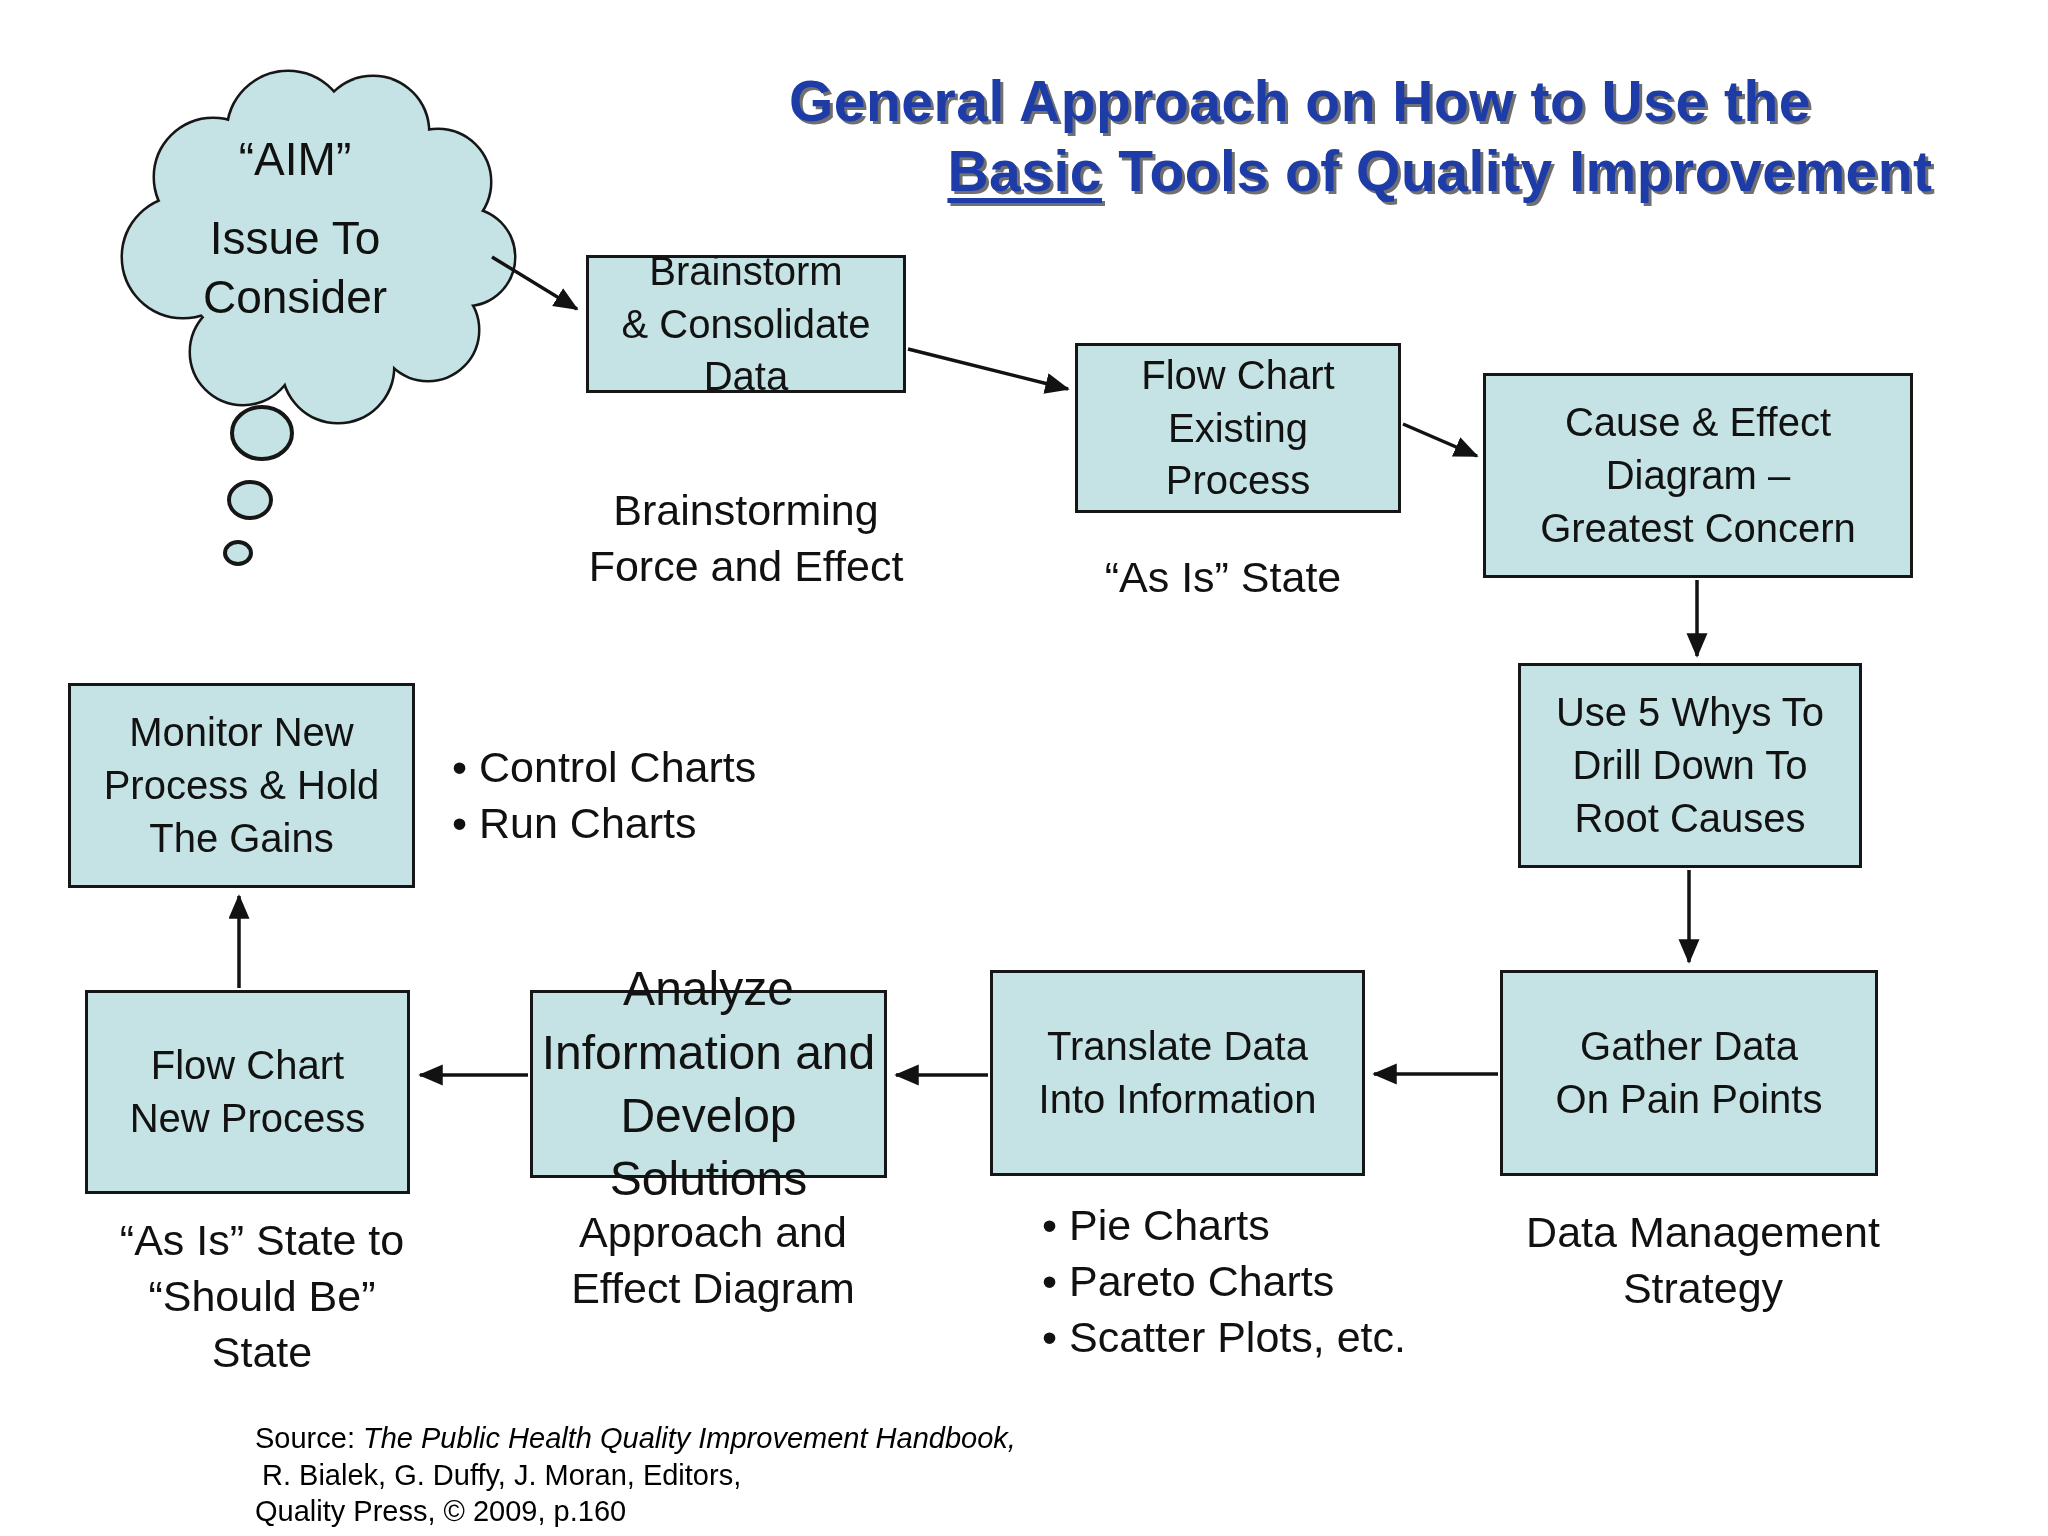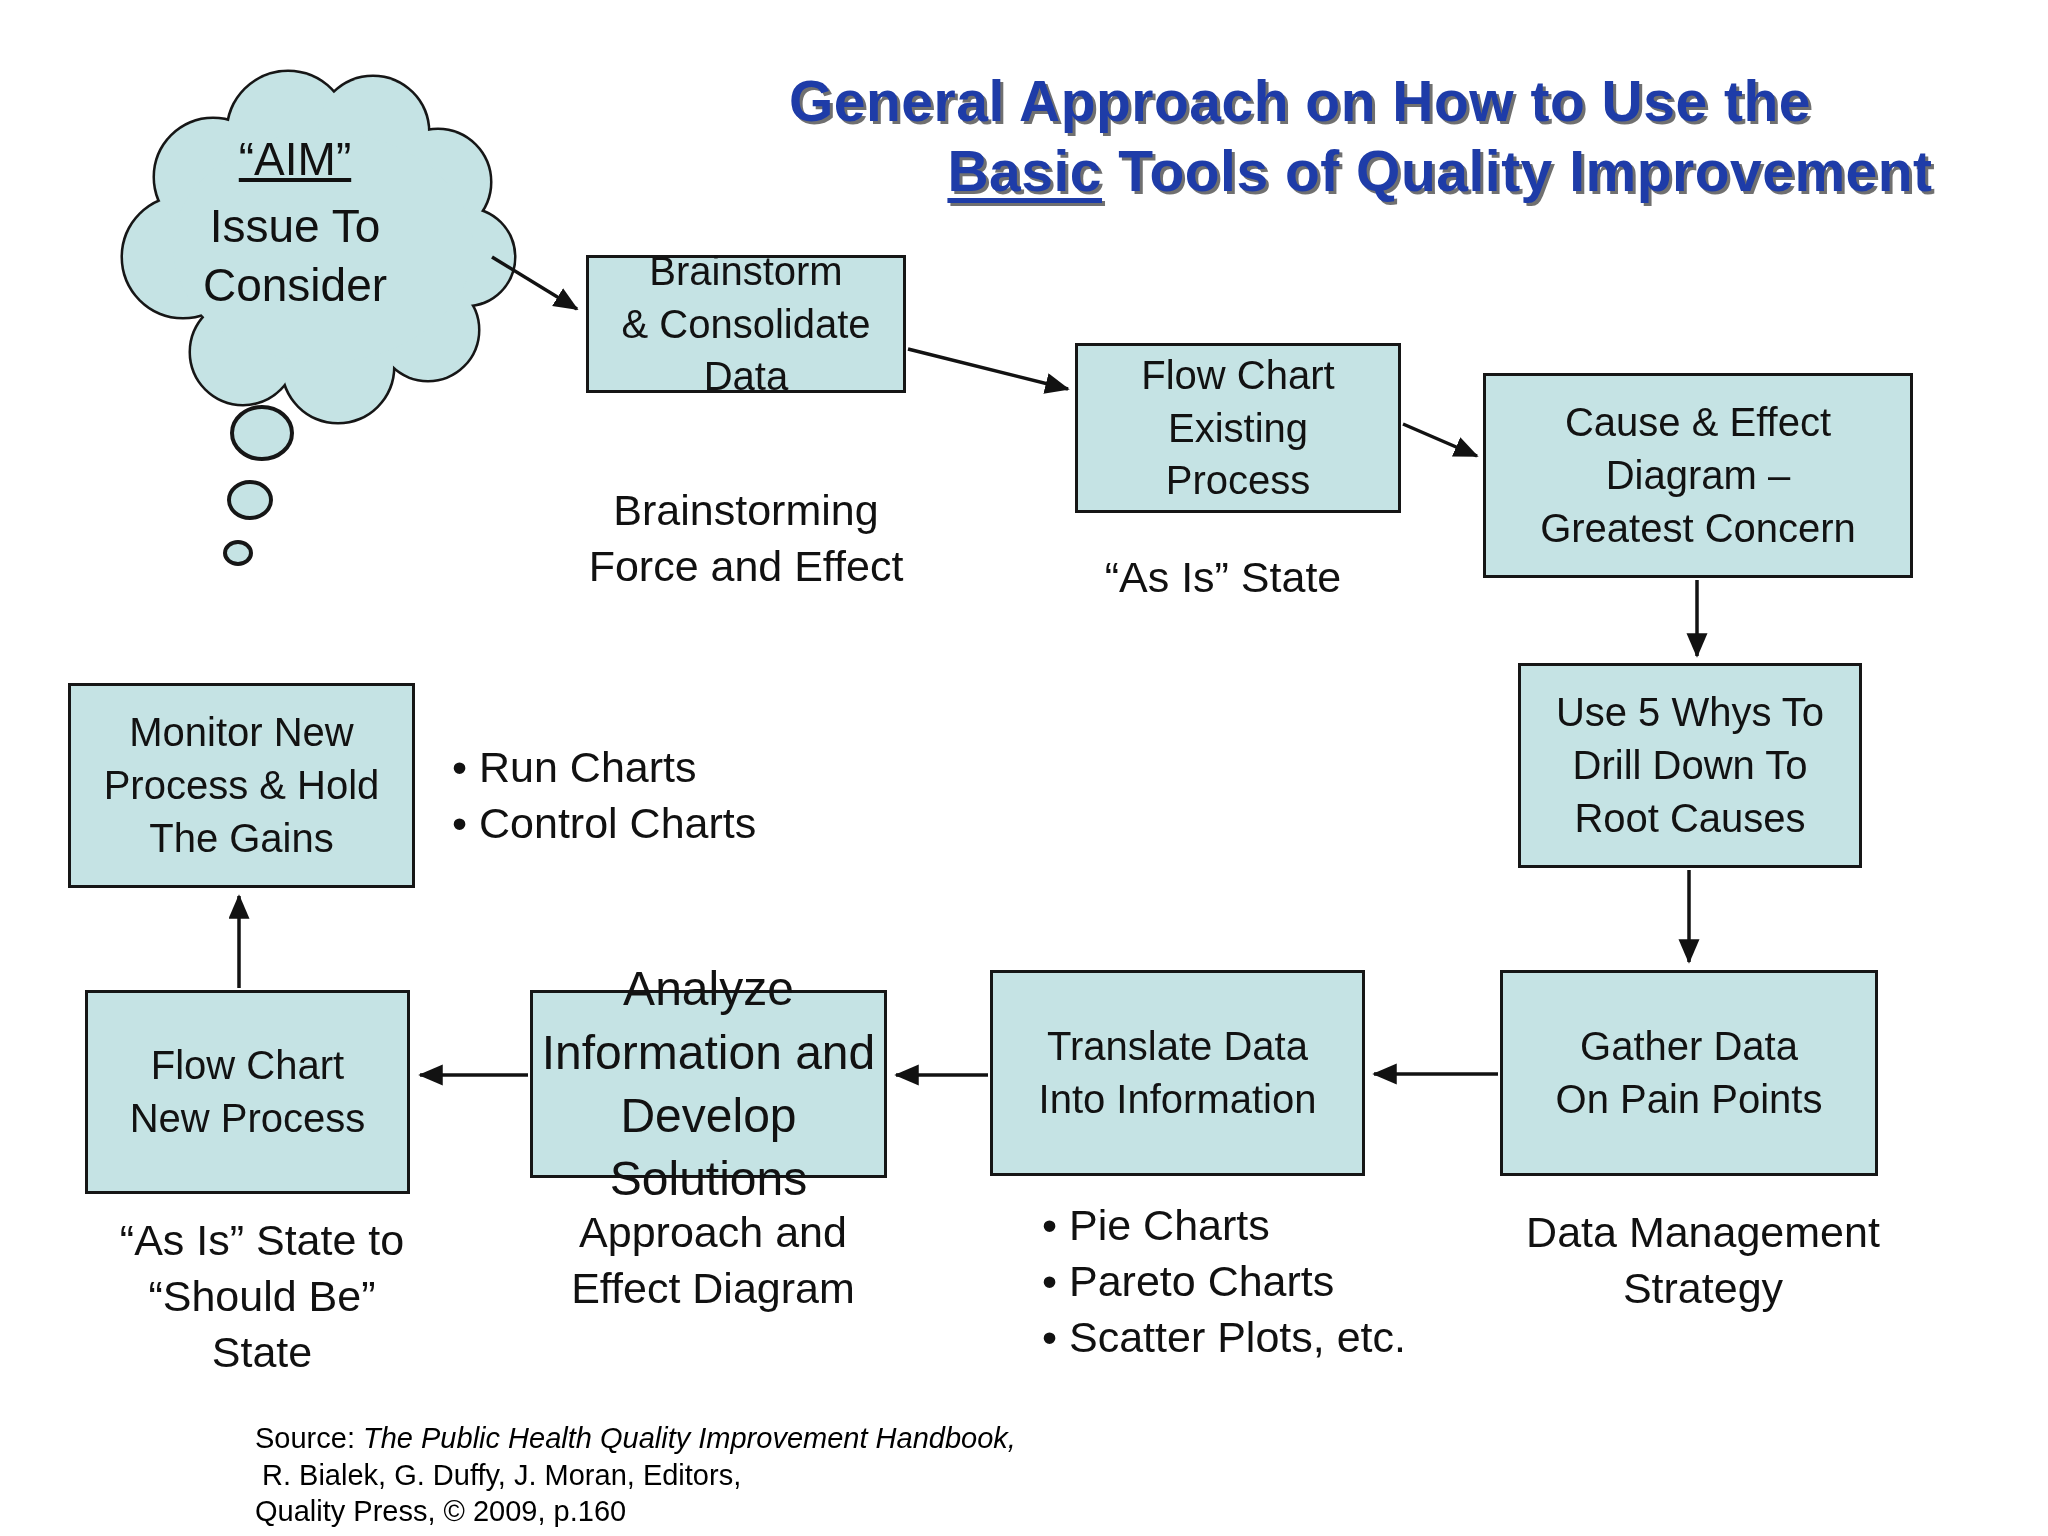--- a/index.html
+++ b/index.html
@@ -42,21 +42,21 @@
     position:absolute;font-size:43px;line-height:1.3;color:#111;
     list-style:none;margin:0;padding:0;
   }
   .bullets li::before{content:"• ";}
   
   .cloud-text{
     position:absolute;left:130px;top:130px;width:330px;
     text-align:center;font-size:46px;line-height:1.28;color:#111;
     z-index:3;
   }
-  .cloud-text .aim{margin-bottom:8px;text-decoration:underline;}
+  .cloud-text .aim{margin-bottom:20px;}
   
   .source{
     position:absolute;left:255px;top:1420px;
     font-size:29px;line-height:1.26;color:#000000;
   }
   .source .l2{padding-left:7px;}
   .italic{font-style:italic;}
   svg{position:absolute;}
 </style>
 </head>
@@ -151,22 +151,22 @@
 <div class="caption ml" style="left:1060px;top:550px;width:326px;">“As Is” State</div>
 <div class="caption ml" style="left:1468px;top:1205px;width:470px;">Data Management
 Strategy</div>
 <div class="caption ml" style="left:543px;top:1205px;width:340px;">Approach and
 Effect Diagram</div>
 <div class="caption ml" style="left:72px;top:1213px;width:380px;">“As Is” State to
 “Should Be”
 State</div>
 
 <ul class="bullets" style="left:452px;top:740px;">
+  <li>Control Charts</li>
   <li>Run Charts</li>
-  <li>Control Charts</li>
 </ul>
 <ul class="bullets" style="left:1042px;top:1198px;">
   <li>Pie Charts</li>
   <li>Pareto Charts</li>
   <li>Scatter Plots, etc.</li>
 </ul>
 
 <div class="source">
   <div><span>Source: </span><span class="italic">The Public Health Quality Improvement Handbook,</span></div>
   <div class="l2">R. Bialek, G. Duffy, J. Moran, Editors,</div>

